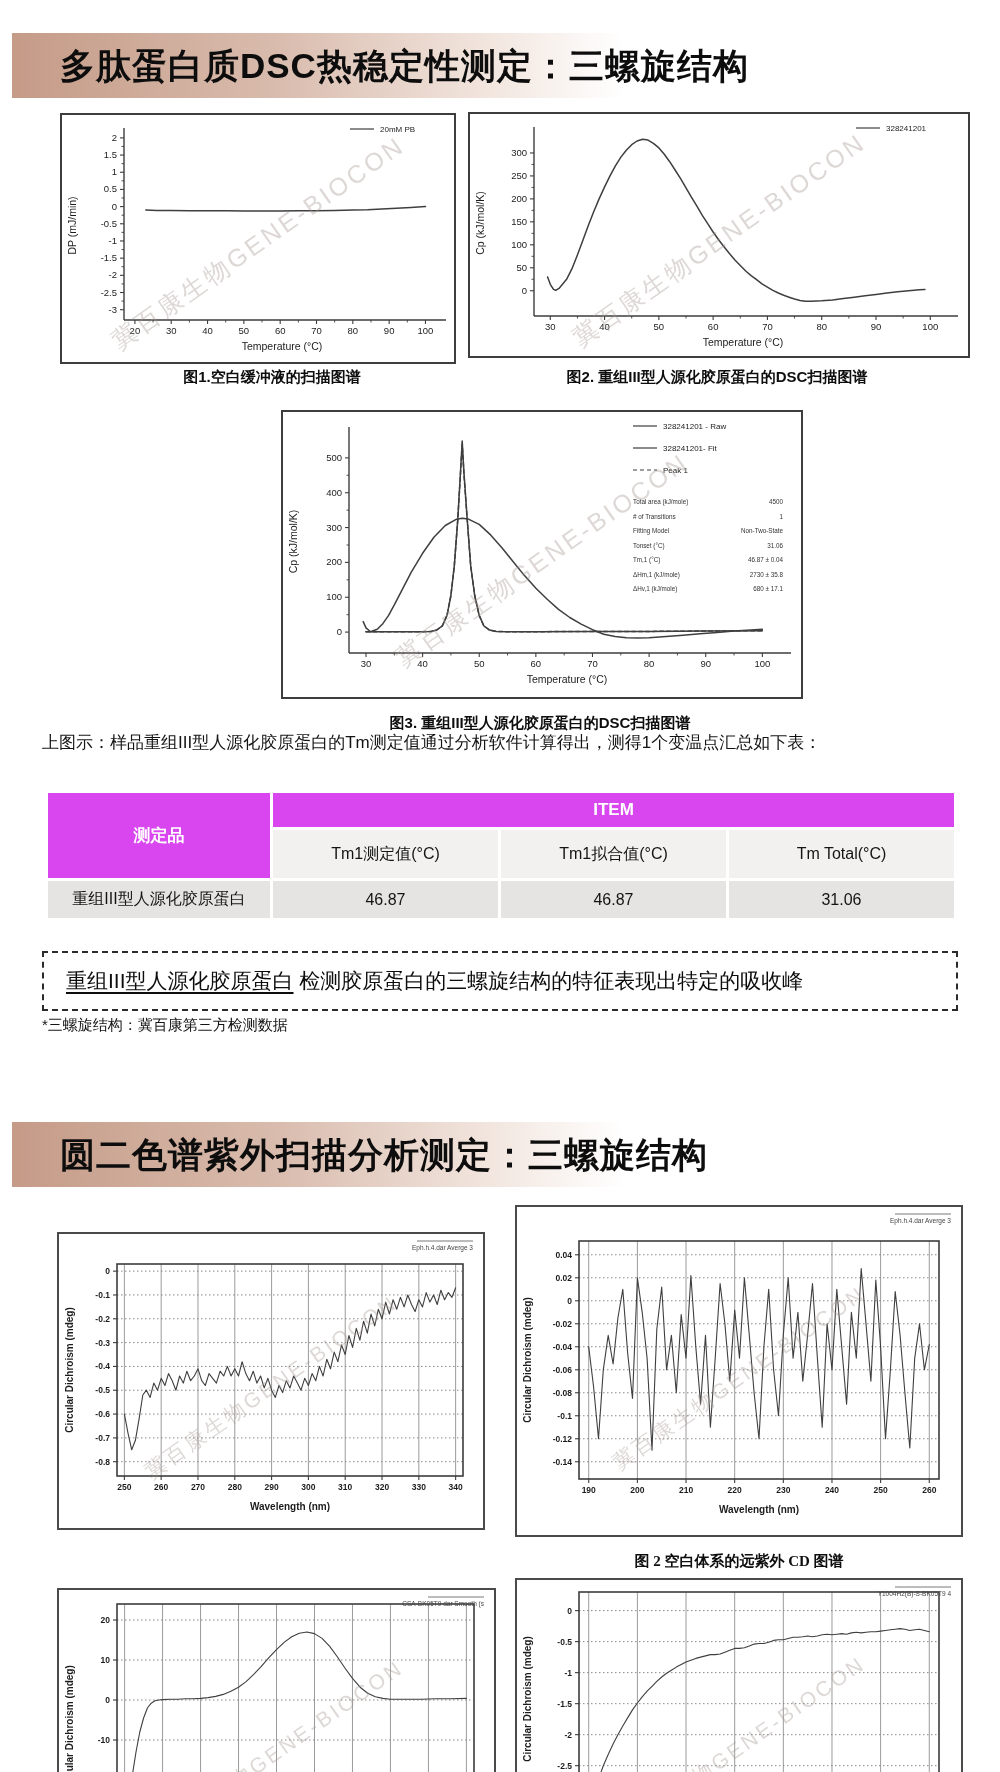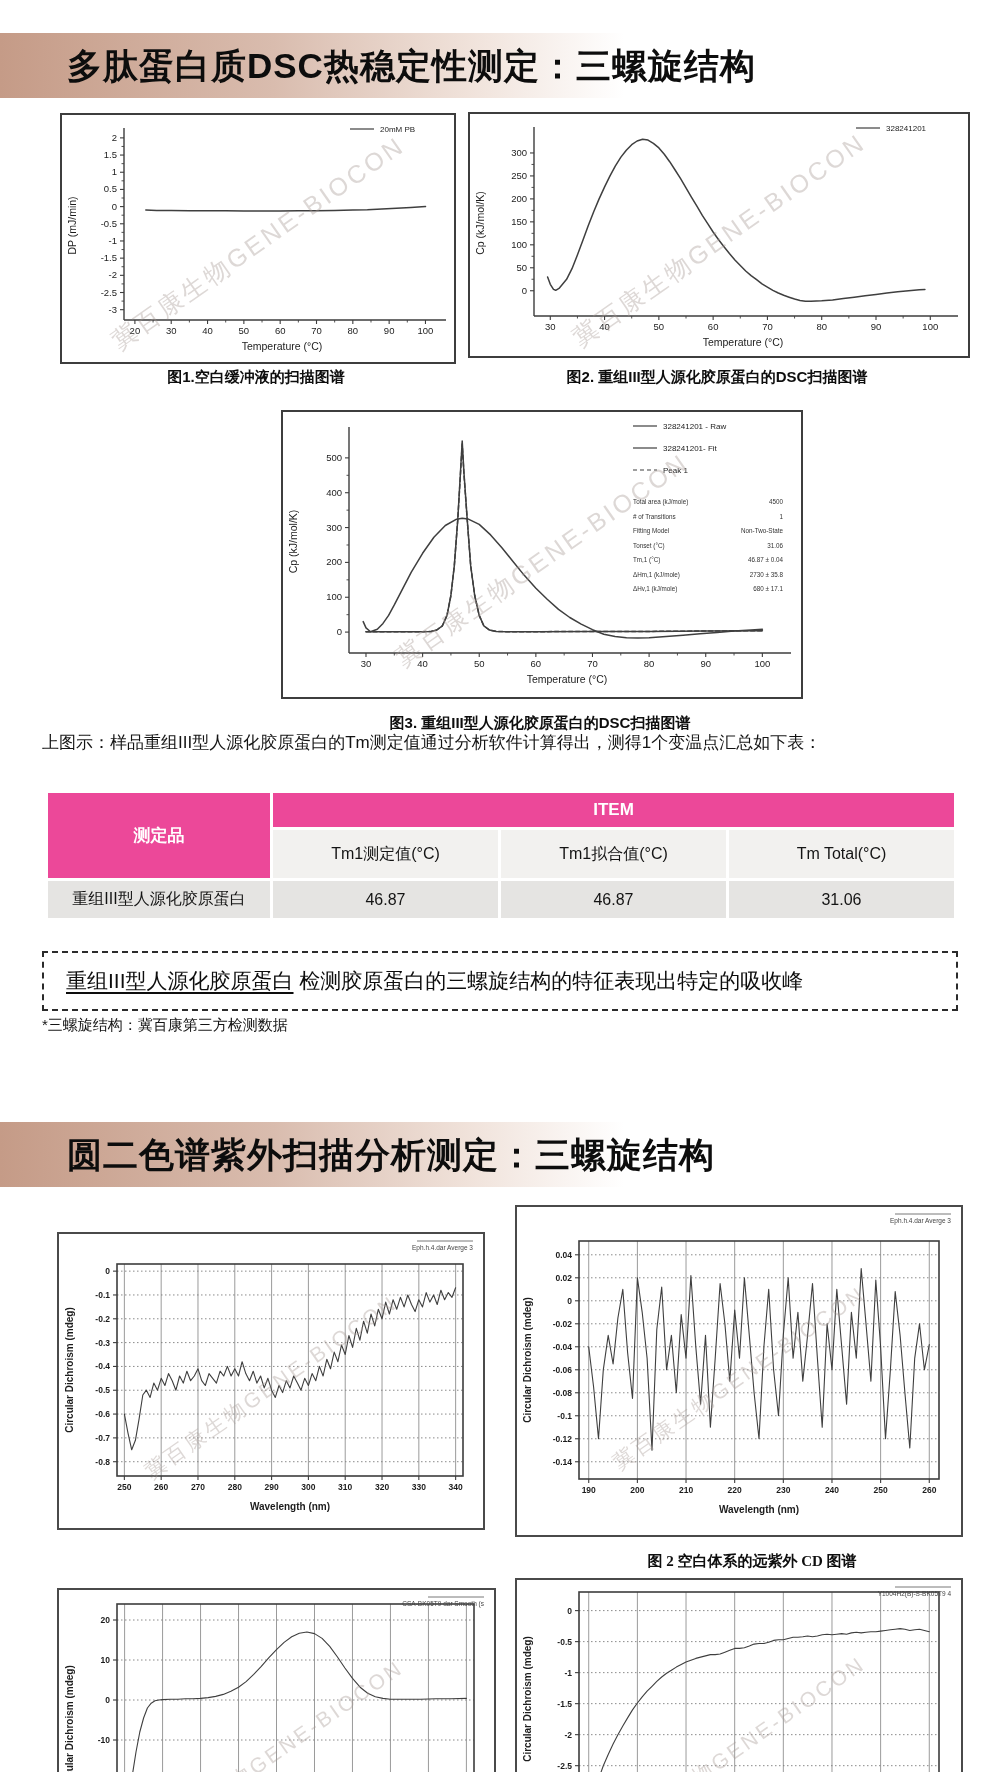--- a/index.html
+++ b/index.html
@@ -1,32 +1,32 @@
 <!DOCTYPE html>
 <html><head>
 <meta charset="utf-8">
 <style>
   html,body{margin:0;padding:0;background:#fff;}
   .page{position:relative;width:1000px;height:1772px;overflow:hidden;background:#fff;
         font-family:"Liberation Sans","DejaVu Sans",sans-serif;color:#111;}
-  .band{position:absolute;left:0;width:956px;height:65px;
-        background:linear-gradient(90deg,#c59b87 0%,#d9bcae 28%,#f0e2da 48%,#ffffff 64%);padding-left:19px;}
+  .band{position:absolute;left:12px;width:956px;height:65px;
+        background:linear-gradient(90deg,#c59b87 0%,#d9bcae 28%,#f0e2da 48%,#ffffff 64%);}
   .band h1{margin:0;padding-left:48px;font-size:35px;font-weight:700;line-height:65px;color:#0d0d0d;letter-spacing:1px;}
   .figbox{position:absolute;background:#fff;border:2px solid #3d3d3d;box-sizing:content-box;}
   .figbox svg{display:block;}
   .cdbox{border:2px solid #4a4a4a;}
   .watermark{position:absolute;left:50%;top:52%;transform:translate(-50%,-50%) rotate(-35deg);
              font-size:25px;letter-spacing:3px;color:rgba(165,152,146,.38);white-space:nowrap;pointer-events:none;}
   .caption{position:absolute;text-align:center;font-size:15px;font-weight:700;color:#0e0e0e;}
   .caption-cd{font-family:"Liberation Serif","DejaVu Serif",serif;}
   .intro{position:absolute;left:42px;top:714px;font-size:17px;color:#141414;}
   .tm-table{position:absolute;left:45px;top:790px;width:912px;border-collapse:separate;border-spacing:3px;
             background:#fff;table-layout:fixed;}
   .tm-table td{text-align:center;vertical-align:middle;font-size:16px;color:#141414;padding:0;}
-  .tm-table .brown{background:#ec4899;color:#fff;font-weight:700;font-size:17px;}
+  .tm-table .brown{background:#d946ef;color:#fff;font-weight:700;font-size:17px;}
   .tm-table .hdr-item{height:34px;}
   .tm-table .sub{background:#f2f1ef;height:48px;}
   .tm-table .datarow{background:#e5e4e2;height:37px;}
   .callout{position:absolute;left:42px;top:951px;width:890px;height:56px;border:2px dashed #2b2b2b;
            line-height:56px;padding-left:22px;font-size:21px;color:#0d0d0d;white-space:nowrap;}
   .callout .hl{text-decoration:underline;text-underline-offset:4px;}
   .footnote{position:absolute;left:42px;top:1016px;font-size:15px;color:#141414;}
   svg text{font-family:"Liberation Sans","DejaVu Sans",sans-serif;}
 </style>
 </head>
@@ -158,21 +158,21 @@
         <line x1="61.5" y1="73.4074074074074" x2="64" y2="73.4074074074074" stroke="#3d3d3d" stroke-width="0.9"></line>
         <line x1="61.5" y1="50.44444444444444" x2="64" y2="50.44444444444444" stroke="#3d3d3d" stroke-width="0.9"></line>
         <text x="273" y="232" text-anchor="middle" font-size="10.5" font-weight="400" fill="#1c1c1c">Temperature (°C)</text>
         <text text-anchor="middle" font-size="10.5" font-weight="400" fill="#1c1c1c" transform="translate(14,109) rotate(-90)">Cp (kJ/mol/K)</text>
         <line x1="386" y1="14" x2="410" y2="14" stroke="#3f3f3f" stroke-width="1.2" stroke-dasharray="none"></line>
         <text x="416" y="17" font-size="8" fill="#1c1c1c">328241201</text>
       </svg>
     <div class="watermark">冀百康生物GENE-BIOCON</div>
   </div>
 
-  <div class="caption" style="left:60px;width:392px;top:368px;">图1.空白缓冲液的扫描图谱</div>
+  <div class="caption" style="left:76px;width:392px;top:368px;">图1.空白缓冲液的扫描图谱</div>
   <div class="caption" style="left:468px;width:498px;top:368px;">图2. 重组III型人源化胶原蛋白的DSC扫描图谱</div>
 
   <div class="figbox" style="left:281px;top:410px;width:518px;height:285px;">
     <svg width="518" height="285" viewBox="0 0 518 285">
         <path d="M80.2 209.6L83.0 215.9L87.5 219.7L94.3 217.3L100.0 211.4L105.6 203.4L111.3 192.9L117.0 181.8L128.3 160.2L139.6 141.3L150.9 125.3L162.3 113.5L173.6 107.2L179.2 106.2L184.9 106.9L196.2 112.4L207.6 122.9L218.9 135.8L230.2 149.7L241.5 163.6L252.9 176.2L264.2 187.3L275.5 197.4L286.8 205.5L298.2 212.1L309.5 217.7L320.8 222.2L332.1 224.6L343.5 225.7L354.8 226.0L366.1 225.7L383.1 224.6L400.1 223.2L417.1 221.8L434.1 220.4L451.0 219.0L468.0 218.0L479.4 217.3" fill="none" stroke="#3f3f3f" stroke-width="1.5" stroke-linejoin="round" stroke-linecap="round" stroke-dasharray="none"></path>
         <path d="M83.0 219.7L117.0 219.7L139.6 219.7L148.1 219.4L153.8 218.0L159.4 213.8L164.0 203.4L167.9 183.5L171.3 153.9L174.7 108.6L177.5 59.8L179.2 29.1L180.9 59.8L184.3 108.6L187.7 153.9L191.7 183.5L196.2 203.4L200.8 213.8L206.4 218.0L213.2 219.4L224.5 219.7L252.9 219.7L309.5 219.4L366.1 219.4L422.7 219.0L479.4 218.7" fill="none" stroke="#3f3f3f" stroke-width="1.5" stroke-linejoin="round" stroke-linecap="round" stroke-dasharray="none"></path>
         <path d="M83.0 219.7L117.0 219.7L139.6 219.7L148.1 219.4L153.8 218.0L159.4 213.8L164.0 203.4L167.9 183.5L171.3 153.9L174.7 108.6L177.5 61.6L179.2 31.9L180.9 61.6L184.3 108.6L187.7 153.9L191.7 183.5L196.2 203.4L200.8 213.8L206.4 218.0L213.2 219.4L224.5 219.7L252.9 219.7L309.5 219.4L366.1 219.4L422.7 219.0L479.4 218.7" fill="none" stroke="#3f3f3f" stroke-width="1.5" stroke-linejoin="round" stroke-linecap="round" stroke-dasharray="4 3"></path>
         <line x1="66" y1="15" x2="66" y2="241" stroke="#3d3d3d" stroke-width="1.4"></line>
         <line x1="66" y1="241" x2="508" y2="241" stroke="#3d3d3d" stroke-width="1.4"></line>
         <line x1="82.98701298701299" y1="241" x2="82.98701298701299" y2="245" stroke="#3d3d3d" stroke-width="1.1"></line>
@@ -410,21 +410,21 @@
         <text x="55" y="257.7536231884058" text-anchor="end" font-size="8.5" font-weight="700" fill="#1c1c1c">-0.14</text>
         <text x="242" y="306" text-anchor="middle" font-size="10" font-weight="700" fill="#1c1c1c">Wavelength (nm)</text>
         <text text-anchor="middle" font-size="10" font-weight="700" fill="#1c1c1c" transform="translate(14,153) rotate(-90)">Circular Dichroism (mdeg)</text>
         <line x1="378" y1="7" x2="434" y2="7" stroke="#555" stroke-width="0.8"></line>
         <text x="434" y="16" text-anchor="end" font-size="6.5" fill="#444">Eph.h.4.dar Averge 3</text>
       </svg>
     <div class="watermark" style="font-size:21px;">冀百康生物GENE-BIOCON</div>
   </div>
 
   <div class="caption caption-cd" style="left:57px;width:424px;top:1595px;">图 1 空白体系的近紫外 CD 图谱</div>
-  <div class="caption caption-cd" style="left:530px;width:444px;top:1552px;font-family:Liberation Serif, serif;">图 2 空白体系的远紫外 CD 图谱</div>
+  <div class="caption caption-cd" style="left:517px;width:444px;top:1552px;font-family:Liberation Serif, serif;">图 2 空白体系的远紫外 CD 图谱</div>
 
   <div class="figbox cdbox" style="left:57px;top:1588px;width:435px;height:360px;">
     <svg width="435" height="360" viewBox="0 0 435 360">
         <line x1="65.59574468085107" y1="14" x2="65.59574468085107" y2="262" stroke="#8f8f8f" stroke-width="0.9"></line>
         <line x1="103.57446808510639" y1="14" x2="103.57446808510639" y2="262" stroke="#8f8f8f" stroke-width="0.9"></line>
         <line x1="141.55319148936172" y1="14" x2="141.55319148936172" y2="262" stroke="#8f8f8f" stroke-width="0.9"></line>
         <line x1="179.531914893617" y1="14" x2="179.531914893617" y2="262" stroke="#8f8f8f" stroke-width="0.9"></line>
         <line x1="217.51063829787233" y1="14" x2="217.51063829787233" y2="262" stroke="#8f8f8f" stroke-width="0.9"></line>
         <line x1="255.48936170212767" y1="14" x2="255.48936170212767" y2="262" stroke="#8f8f8f" stroke-width="0.9"></line>
         <line x1="293.468085106383" y1="14" x2="293.468085106383" y2="262" stroke="#8f8f8f" stroke-width="0.9"></line>

